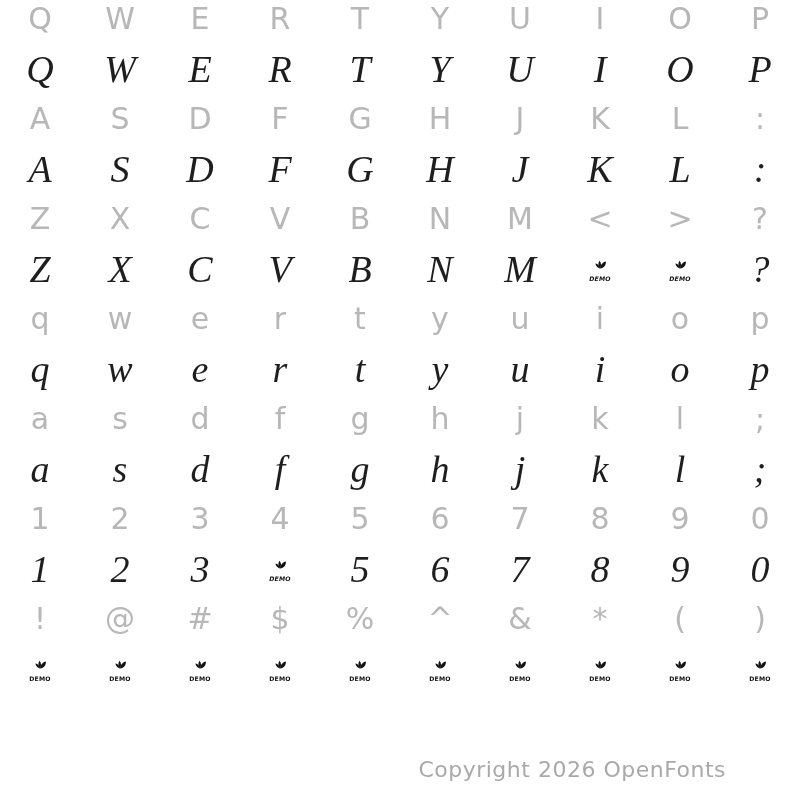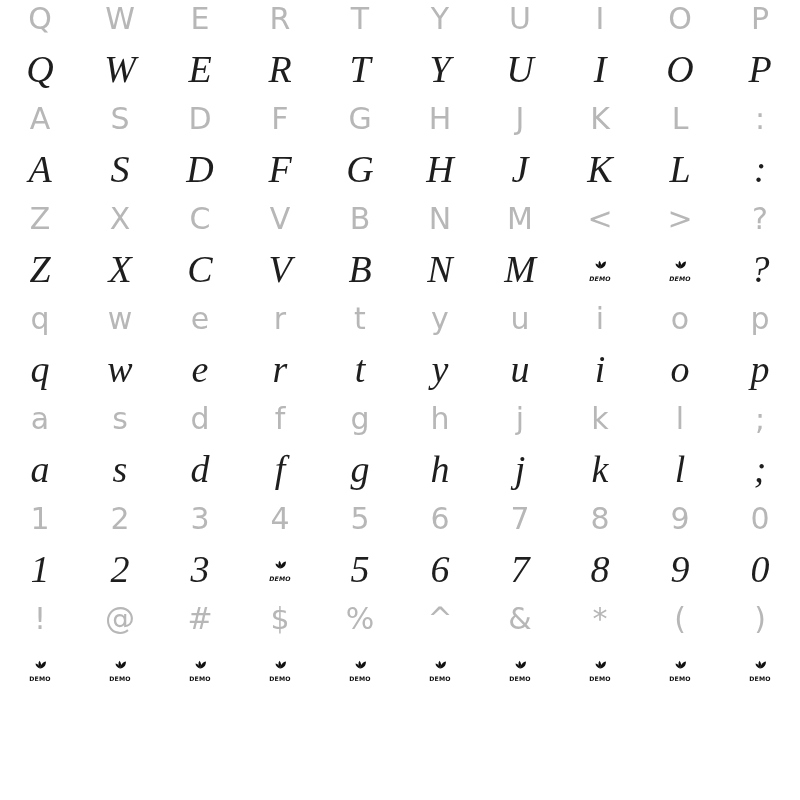--- a/index.html
+++ b/index.html
@@ -351,13 +351,14 @@
             <g fill="#111111" transform="translate(12,12.5)">
               <path d="M0,0 C-1.8,-2.8 -1.8,-6 0,-8.2 C1.8,-6 1.8,-2.8 0,0 Z" transform="rotate(-42) scale(0.82)"></path>
               <path d="M0,0 C-1.8,-2.8 -1.8,-6 0,-8.2 C1.8,-6 1.8,-2.8 0,0 Z" transform="rotate(-4) scale(0.95)"></path>
               <path d="M0,0 C-2,-3 -2,-6.5 0,-9 C2.5,-6.4 2.5,-3 0,0 Z" transform="rotate(40) scale(1.02)"></path>
             </g>
             <text x="12" y="24.5" text-anchor="middle" font-size="6.2" font-weight="bold" font-family="DejaVu Sans, sans-serif" letter-spacing="0.2" fill="#111111">DEMO</text>
           </svg>
         </div>
       </div>
     </div>
+  <div class="copyright">Copyright 2026 OpenFonts</div>
 </div>
 
 </body></html>

